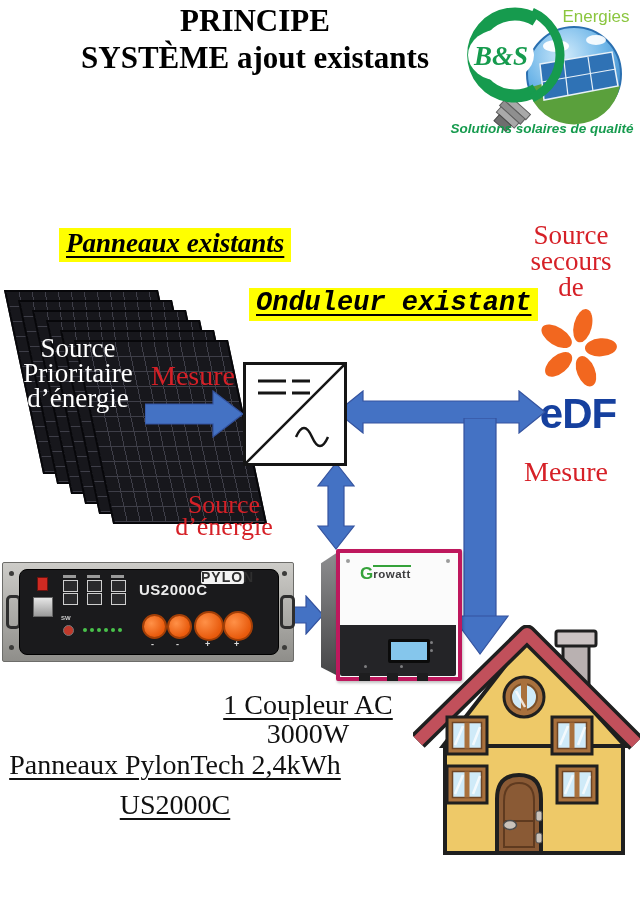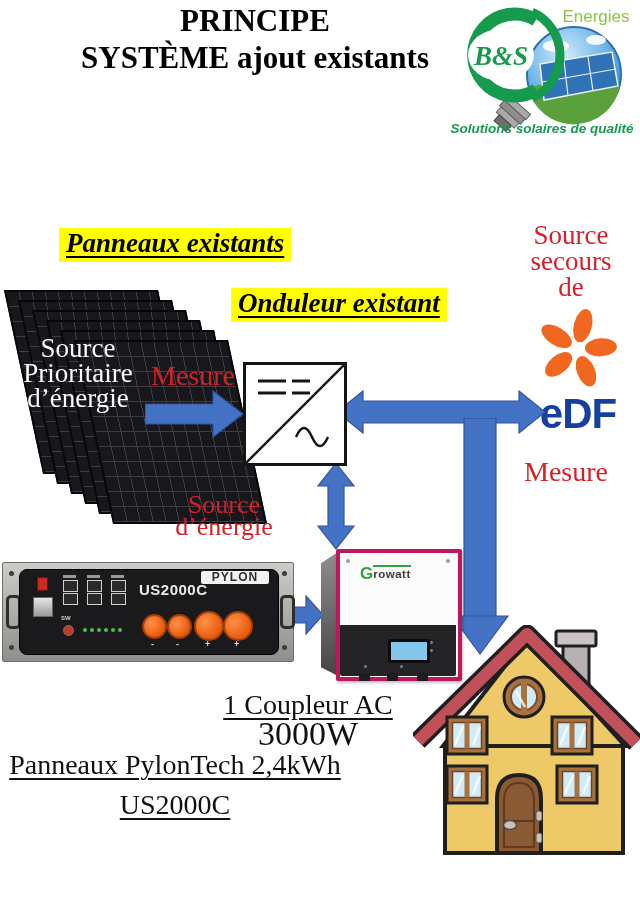--- a/index.html
+++ b/index.html
@@ -10,21 +10,21 @@
   
   .title{left:30px;top:2px;width:450px;text-align:center;
          font-weight:bold;font-size:31px;line-height:37px;color:#000000;z-index:2;}
   .logo{left:444px;top:2px;width:196px;height:136px;z-index:2;}
 
   
   .ylabel{background:#ffff00;color:#000;font-style:italic;font-weight:600;
           font-size:27px;padding:0 7px 3px 7px;text-decoration:underline;
           text-decoration-thickness:2px;text-underline-offset:4px;z-index:6;}
   .lab-panneaux{left:11px;top:228px;margin-left:48px;}
-  .lab-onduleur{left:231px;top:288px;}
+  .lab-onduleur{left:249px;top:288px;font-family:Liberation Mono, monospace;}
 
   
   .red{color:#d62027;text-align:center;z-index:6;}
   .lab-secours{left:512px;top:222px;width:118px;font-size:27px;line-height:26px;}
   .lab-mesure-left{left:145px;top:360px;width:96px;font-size:28px;}
   .lab-mesure-right{left:508px;top:456px;width:116px;font-size:28px;}
   .lab-secondaire{left:148px;top:494px;width:152px;font-size:26px;line-height:22px;}
 
   
   .panels{left:4px;top:290px;width:234px;height:226px;z-index:1;}
@@ -64,23 +64,23 @@
               background:linear-gradient(#e6e6e6,#9a9a9a);border:1px solid #666;}
   .bat-port{position:absolute;width:13px;height:10px;border:1.5px solid #cfcfcf;background:#2a2a2c;}
   .bat-port-label{position:absolute;width:13px;height:3px;background:#9a9a9a;}
   .bat-sw{position:absolute;left:60px;top:62px;width:9px;height:9px;border-radius:50%;
           background:#c0392b;border:1px solid #777;}
   .bat-sw-label{position:absolute;left:58px;top:52px;color:#cfcfcf;font-family:"Liberation Sans",sans-serif;
                 font-size:6px;font-weight:bold;}
   .bat-led{position:absolute;top:65px;width:4px;height:4px;border-radius:50%;background:#49c24b;}
   .bat-model{position:absolute;left:136px;top:18px;color:#ececec;letter-spacing:.5px;
              font-family:"Liberation Sans",sans-serif;font-size:15px;font-weight:bold;}
-  .bat-badge{position:absolute;left:198px;top:8px;width:68px;height:13px;background:#f3f3f3;
+  .bat-badge{position:absolute;left:198px;top:8px;width:43px;height:13px;background:#f3f3f3;
              border-radius:2px;color:#2f2f2f;font-family:"Liberation Sans",sans-serif;
-             font-size:12px;font-weight:bold;text-align:center;line-height:13px;letter-spacing:1px;}
+             font-size:14px;font-weight:bold;text-align:center;line-height:13px;letter-spacing:1px;}
   .bat-conn{position:absolute;border-radius:50%;border:2px solid #a33f07;
             background:radial-gradient(circle at 35% 35%,#ff9148,#e85a0c 70%);}
   .bat-pol{position:absolute;top:76px;color:#ddd;font-family:"Liberation Sans",sans-serif;
            font-size:9px;font-weight:bold;}
 
   
   .growatt{left:321px;top:549px;width:136px;height:134px;z-index:4;}
   .gw-side{position:absolute;left:0;top:3px;width:17px;height:124px;
            background:linear-gradient(#8e8e90,#454547);
            clip-path:polygon(100% 0%,100% 100%,0% 93%,0% 9%);}
@@ -342,20 +342,20 @@
       <path d="M 91,222 L 91,176 Q 91,158 106,158 Q 121,158 121,176 L 121,222 Z" fill="none" stroke="#5f3a1f" stroke-width="2"></path>
       <line x1="91" y1="196" x2="121" y2="196" stroke="#5f3a1f" stroke-width="2"></line>
       <ellipse cx="97" cy="200" rx="6.5" ry="4.5" fill="#c9c2ba" stroke="#4a4a4a" stroke-width="1.5"></ellipse>
       <rect x="123" y="186" width="6" height="10" rx="2" fill="#c9c2ba" stroke="#4a4a4a" stroke-width="1"></rect>
       <rect x="123" y="208" width="6" height="10" rx="2" fill="#c9c2ba" stroke="#4a4a4a" stroke-width="1"></rect>
     </g>
   </svg>
 
   <div class="abs footer-coupleur">
     <div class="uline">1 Coupleur AC</div>
-    <div style="font-size:34px;">3000W</div>
+    <div style="font-size:28px;">3000W</div>
   </div>
   <div class="abs footer-batterie">
     <div class="uline">Panneaux PylonTech 2,4kWh</div>
     <div class="uline" style="margin-top:10px;">US2000C</div>
   </div>
 
 </div>
 
 </body></html>

